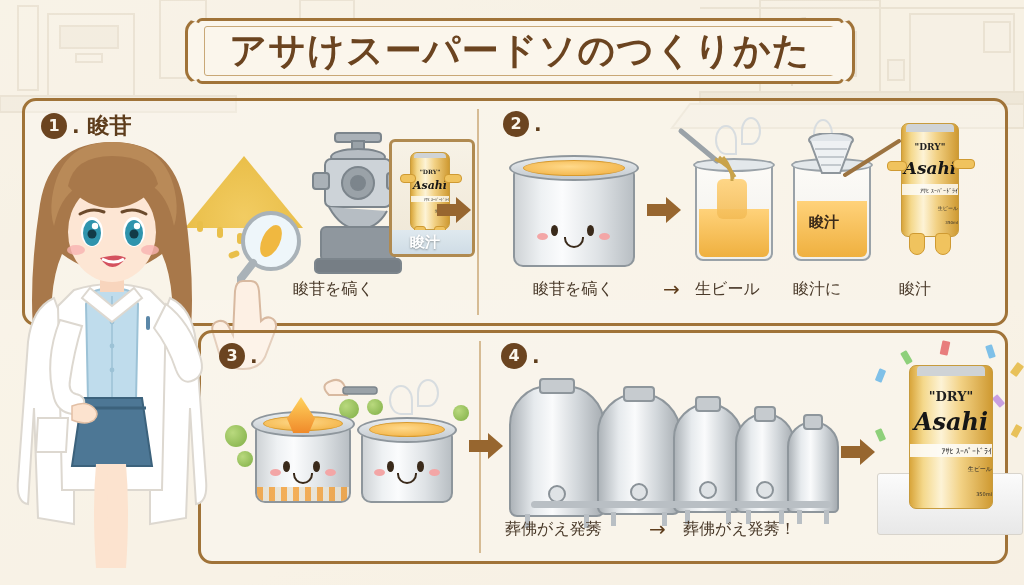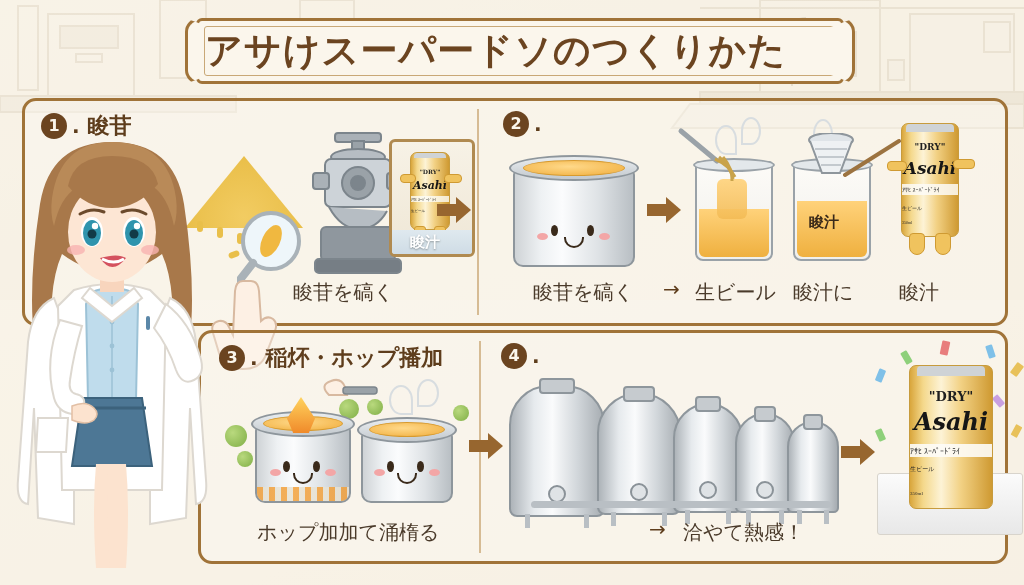--- a/index.html
+++ b/index.html
@@ -20,39 +20,39 @@
   .title-box{position:absolute;inset:0;border:3px solid #a07338;border-radius:6px;
     background:#fbf6ec;}
   .title-box:before,.title-box:after{
     content:"";position:absolute;top:-3px;bottom:-3px;width:22px;
     border:3px solid #a07338;background:#fbf6ec;}
   .title-box:before{left:-14px;border-right:none;border-radius:14px 0 0 14px;
     clip-path:polygon(0 0,100% 14%,100% 86%,0 100%);}
   .title-box:after{right:-14px;border-left:none;border-radius:0 14px 14px 0;
     clip-path:polygon(100% 0,0 14%,0 86%,100% 100%);}
   .title-inner{position:absolute;inset:5px;border:1px solid #c9a877;border-radius:3px;
-    display:flex;align-items:center;justify-content:flex-start;}
+    display:flex;align-items:center;justify-content:center;}
   .title-text{font-size:37px;font-weight:bold;color:#6b4420;letter-spacing:1px;
     white-space:nowrap;font-family:"DejaVu Sans",sans-serif;}
 
   
   .panel{position:absolute;border:3px solid #a07338;border-radius:14px;
     background:rgba(253,250,243,.35);}
   #panel-top{left:22px;top:98px;width:980px;height:222px;}
   #panel-bottom{left:198px;top:330px;width:804px;height:228px;}
   .panel-divider{position:absolute;top:8px;bottom:8px;width:2px;background:#c9a877;opacity:.75;}
 
   .step-head{position:absolute;display:flex;align-items:center;gap:8px;
     font-size:22px;font-weight:bold;color:#5e3d1c;white-space:nowrap;}
   .num-badge{display:inline-flex;align-items:center;justify-content:center;
     width:26px;height:26px;border-radius:50%;background:#6b4420;color:#fbf6ec;
     font-size:16px;font-weight:bold;line-height:1;}
   .step-head .dot{color:#5e3d1c;font-size:20px;margin-left:-3px;}
 
-  .caption{position:absolute;font-size:20px;color:#4a3a2a;white-space:nowrap;
+  .caption{position:absolute;font-size:16px;color:#4a3a2a;white-space:nowrap;
     font-family:"DejaVu Sans",sans-serif;}
   .mini-arrow{position:absolute;font-size:20px;color:#5e3d1c;}
 
   
   .big-arrow{position:absolute;width:34px;height:26px;}
   .big-arrow i{position:absolute;left:0;top:7px;width:20px;height:12px;background:#97662f;}
   .big-arrow b{position:absolute;right:0;top:0;width:0;height:0;
     border-top:13px solid transparent;border-bottom:13px solid transparent;
     border-left:15px solid #97662f;}
 
@@ -74,21 +74,21 @@
 
   .can{position:absolute;border-radius:7px;overflow:hidden;
     background:linear-gradient(90deg,#d9a63c 0%,#f4d88b 16%,#fdf3d6 38%,#f2d184 62%,#cf9a32 100%);
     border:1px solid #c79b3d;}
   .can .cap{position:absolute;left:8%;right:8%;top:0;height:7%;background:#cfd3d6;border-radius:4px 4px 0 0;}
   .can .band{position:absolute;left:0;right:0;background:#fdfcf8;}
   .can .dry{position:absolute;left:0;right:0;text-align:center;color:#1f1f1f;font-weight:bold;
     font-family:"DejaVu Serif",serif;}
   .can .asahi{position:absolute;left:0;right:0;text-align:center;color:#161616;font-weight:bold;
     font-family:"DejaVu Serif",serif;font-style:italic;}
-  .can .sub{position:absolute;left:0;right:0;text-align:left;color:#2a2a2a;font-family:Liberation Serif, serif;}
+  .can .sub{position:absolute;left:0;right:0;text-align:right;color:#2a2a2a;}
   .limb{position:absolute;background:#f0c35e;border:1px solid #cf9a32;}
 
   .tank{position:absolute;
     background:linear-gradient(90deg,#aeb4b9 0%,#e6eaed 25%,#fafbfc 45%,#d2d7db 72%,#a7adb2 100%);
     border:2px solid #8e969c;border-radius:40px 40px 8px 8px;}
   .tank .top{position:absolute;left:30%;right:30%;top:-9px;height:12px;border-radius:4px;
     background:#c6cbcf;border:2px solid #8e969c;}
   .tank .knob{position:absolute;left:50%;transform:translateX(-50%);bottom:12px;
     width:14px;height:14px;border-radius:50%;border:2px solid #8a9298;background:#dfe3e6;}
   .tank .leg{position:absolute;bottom:-13px;width:5px;height:14px;background:#b9bfc4;}
@@ -311,21 +311,20 @@
     <span class="caption" style="left:768px;top:178px">睃汁に</span>
     <span class="caption" style="left:874px;top:178px">睃汁</span>
   </div>
 
   <div class="panel" id="panel-bottom">
     <div class="panel-divider" style="left:278px"></div>
 
     <div class="step-head" style="left:18px;top:10px">
       <span class="num-badge">3</span>
       <span class="dot">.</span>
-      <span>稲炋・ホップ播加</span>
     </div>
 
     <div class="art" style="left:24px;top:92px;width:22px;height:22px;border-radius:50%;background:radial-gradient(circle at 35% 35%,#b9d97e,#7fae45)"></div>
     <div class="art" style="left:36px;top:118px;width:16px;height:16px;border-radius:50%;background:radial-gradient(circle at 35% 35%,#b9d97e,#7fae45)"></div>
     <div class="art" style="left:138px;top:66px;width:20px;height:20px;border-radius:50%;background:radial-gradient(circle at 35% 35%,#b9d97e,#7fae45)"></div>
     <div class="art" style="left:166px;top:66px;width:16px;height:16px;border-radius:50%;background:radial-gradient(circle at 35% 35%,#b9d97e,#7fae45)"></div>
     <div class="art" style="left:252px;top:72px;width:16px;height:16px;border-radius:50%;background:radial-gradient(circle at 35% 35%,#b9d97e,#7fae45)"></div>
 
     <div class="art" style="left:102px;top:44px;width:76px;height:34px">
       <svg viewBox="0 0 76 34">
@@ -357,21 +356,20 @@
       <div class="liquid" style="left:8px;right:8px;top:5px;height:13px"></div>
       <div class="face">
         <div class="eye" style="left:26px"></div>
         <div class="eye" style="left:56px"></div>
         <div class="cheek" style="left:13px"></div>
         <div class="cheek" style="left:68px"></div>
         <div class="smile"></div>
       </div>
     </div>
 
-    <span class="caption" style="left:56px;top:186px">ホップ加加て涌楕る</span>
 
     <div class="big-arrow" style="left:268px;top:100px;z-index:3">
         <i></i>
         <b></b>
       </div>
 
     <div class="step-head" style="left:300px;top:10px">
       <span class="num-badge">4</span>
       <span class="dot">.</span>
     </div>
@@ -400,22 +398,23 @@
       <div class="leg" style="left:9px"></div>
       <div class="leg" style="right:9px"></div>
     </div>
     <div class="tank art" style="left:586px;top:88px;width:48px;height:88px">
       <div class="top"></div>
       <div class="leg" style="left:8px"></div>
       <div class="leg" style="right:8px"></div>
     </div>
     <div class="art" style="left:330px;top:168px;width:300px;height:7px;background:#b9bfc4;border-radius:4px"></div>
 
+    <span class="caption" style="left:304px;top:186px">葬佛がえ発莠</span>
     <span class="mini-arrow" style="left:448px;top:184px">→</span>
-    <span class="caption" style="left:482px;top:186px">洽やて熱感！</span>
+    <span class="caption" style="left:482px;top:186px">葬佛がえ発莠！</span>
 
     <div class="big-arrow" style="left:640px;top:106px">
         <i></i>
         <b></b>
       </div>
 
     <div class="confetti art" style="left:676px;top:36px;width:7px;height:13px;background:#7fc0e8;transform:rotate(22deg)"></div>
     <div class="confetti art" style="left:702px;top:18px;width:7px;height:13px;background:#8ed07a;transform:rotate(-30deg)"></div>
     <div class="confetti art" style="left:740px;top:8px;width:8px;height:14px;background:#e87d7d;transform:rotate(12deg)"></div>
     <div class="confetti art" style="left:786px;top:12px;width:7px;height:13px;background:#7fc0e8;transform:rotate(-18deg)"></div>

